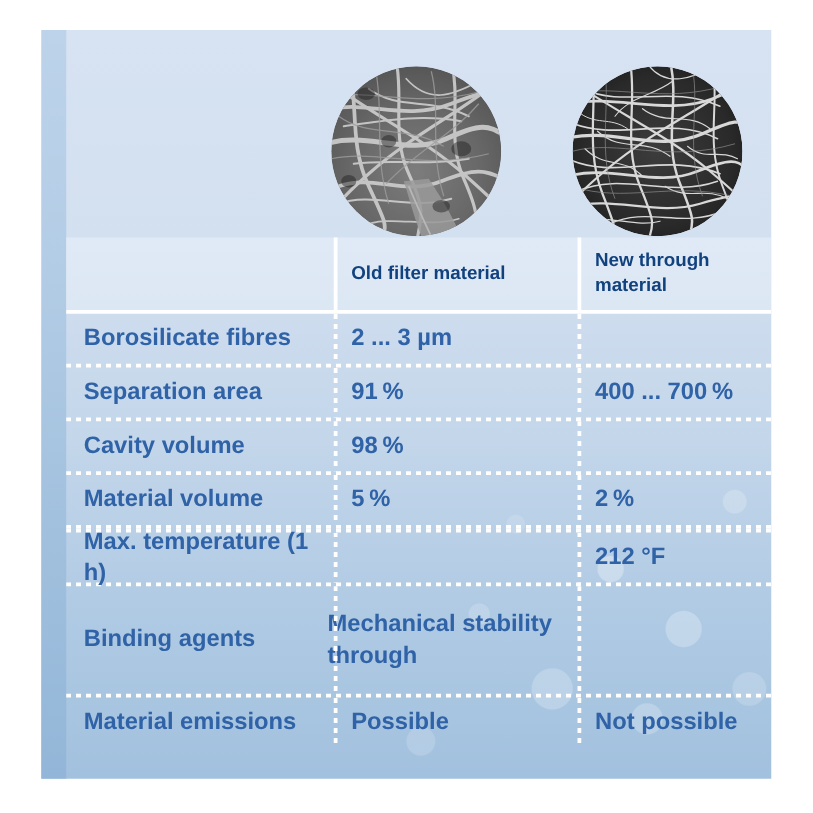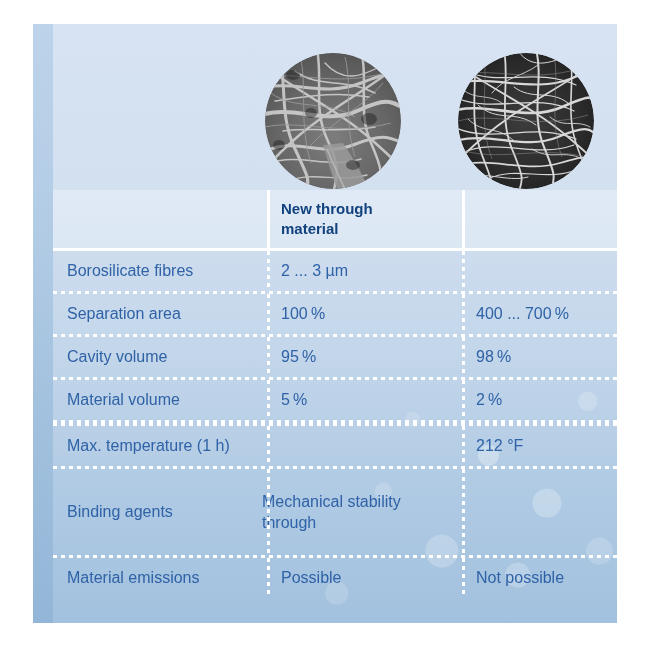--- a/index.html
+++ b/index.html
@@ -82,23 +82,24 @@
   .row {
     display: flex;
     position: relative;
   }
 
   .cell {
     box-sizing: border-box;
     padding: 0 14px;
     display: flex;
     align-items: center;
-    font-size: 16px;
+    font-size: 19px;
     color: #2f62a6;
     line-height: 1.32;
+    font-weight: bold;
   }
   .c1 { width: 214px; }
   .c2 { width: 195px; }
   .c3 { width: 155px; }
 
   
   .head-row {
     background: linear-gradient(180deg, #e0eaf6 0%, #dce7f4 100%);
     height: 58px;
   }
@@ -268,48 +269,48 @@
           </g>
         </svg>
       </div>
 
     </div>
 
     <div class="table">
 
       <div class="row head-row">
         <div class="cell c1"></div>
+        <div class="cell c2">Old filter material</div>
         <div class="cell c3">New through material</div>
         <div class="div-solid d1"></div>
         <div class="div-solid d2"></div>
       </div>
       <div class="head-sep"></div>
 
       <div class="body-rows">
 
         <div class="brow r-h40">
           <div class="cell c1">Borosilicate fibres</div>
           <div class="cell c2">2 ... 3 µm</div>
           <div class="v-dots d1"></div>
           <div class="v-dots d2"></div>
         </div>
         <div class="h-dots"></div>
 
         <div class="brow r-h40">
           <div class="cell c1">Separation area</div>
-          <div class="cell c2">100 %</div>
+          <div class="cell c2">91 %</div>
           <div class="cell c3">400 ... 700 %</div>
           <div class="v-dots d1"></div>
           <div class="v-dots d2"></div>
         </div>
         <div class="h-dots"></div>
 
         <div class="brow r-h40">
           <div class="cell c1">Cavity volume</div>
-          <div class="cell c2">95 %</div>
           <div class="cell c3">98 %</div>
           <div class="v-dots d1"></div>
           <div class="v-dots d2"></div>
         </div>
         <div class="h-dots"></div>
 
         <div class="brow r-h40">
           <div class="cell c1">Material volume</div>
           <div class="cell c2">5 %</div>
           <div class="cell c3">2 %</div>

